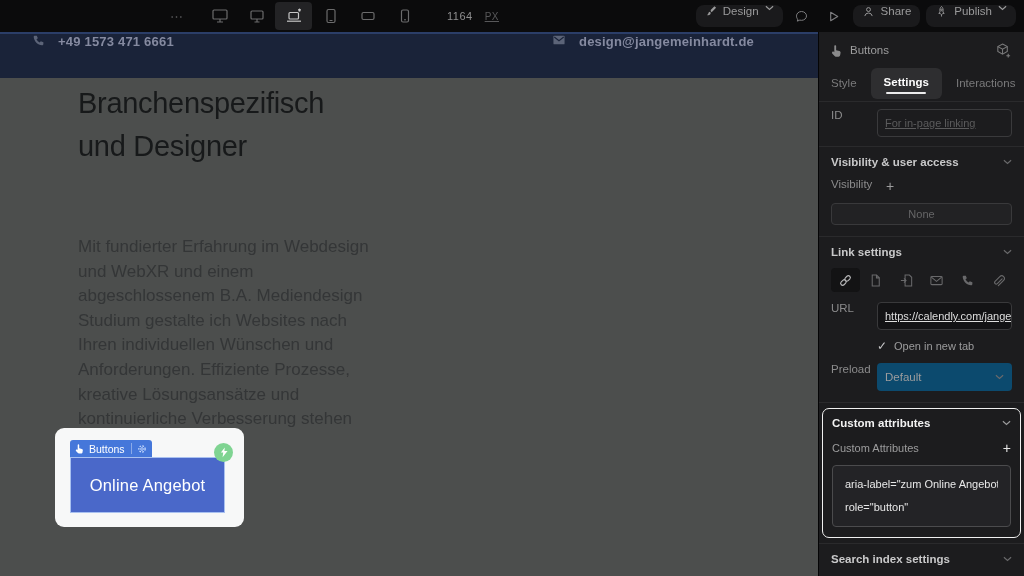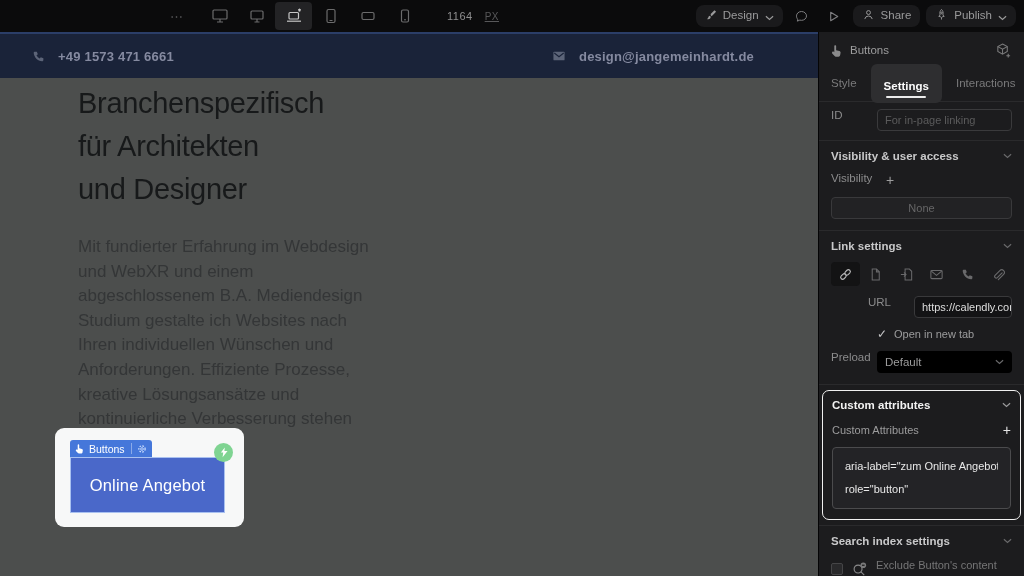--- a/index.html
+++ b/index.html
@@ -9,73 +9,73 @@
 
   
   .topbar { position:absolute; left:0; top:0; width:1024px; height:32px; background:#0b0b0c; }
   .tb-left { position:absolute; left:170px; top:0; height:32px; display:flex; align-items:center; }
   .overflow { color:#5e5e5f; font-size:13px; letter-spacing:2px; margin-right:16px; }
   .bp { width:37px; height:28px; display:flex; align-items:center; justify-content:center; color:#6c6c6d; border-radius:4px; }
   .bp.active { background:#232325; color:#c6c6c6; }
   .cw { color:#8f8f90; font-size:11px; margin-left:24px; letter-spacing:.5px; }
   .cwu { color:#58585a; font-size:10px; margin-left:12px; letter-spacing:.5px;text-decoration:underline; }
   .tb-right { position:absolute; right:8px; top:5px; display:flex; align-items:center; gap:6px; height:22px; }
-  .tb-btn { height:22px; background:#1a1a1c; border-radius:8px; color:#9a9a9b; font-size:11.5px; display:flex; align-items:flex-end; gap:6px; padding:6px 9px; }
+  .tb-btn { height:22px; background:#1a1a1c; border-radius:8px; color:#9a9a9b; font-size:11.5px; display:flex; align-items:flex-start; gap:6px; padding:0 9px; }
   .tb-iconbtn { width:26px; height:22px; display:flex; align-items:center; justify-content:center; color:#7e7e80; }
 
   
   .canvas { position:absolute; left:0; top:32px; width:818px; height:544px; background:#4c4e4d; }
   .site-topbar { position:absolute; left:0; top:0; width:100%; height:46px; background:#1a2339; border-top:2px solid #2b3e68; }
-  .contact { position:absolute; top:0; height:100%; display:flex; align-items:center; gap:13px; color:#858aa0; font-size:13px; font-weight:700; letter-spacing:.2px; }
+  .contact { position:absolute; top:0; height:100%; display:flex; gap:13px; color:#858aa0; font-size:13px; font-weight:700; letter-spacing:.2px; }
   .contact .cicon { color:#5c6478; }
   .contact.phone { left:32px; }
   .contact.email { left:552px; }
 
   .heading { position:absolute; left:78px; top:50px; width:340px; font-size:29px; line-height:43px; font-weight:400; color:#17191a; letter-spacing:-.3px; }
   .para { position:absolute; left:78px; top:203px; width:306px; font-size:17px; line-height:24.6px; color:#343637; }
 
   .sel-card { position:absolute; left:55px; top:396px; width:189px; height:99px; background:#f7f8f8; border-radius:9px; }
   .tag { position:absolute; left:15px; top:12px; height:17px; display:inline-flex; align-items:center; background:#4577da; border-radius:3px 3px 0 0; color:#fff; font-size:10.5px; }
   .tag .tlabel { padding:0 6px 0 5px; display:flex; align-items:center; gap:5px; }
   .tag .tdiv { width:1px; height:11px; background:rgba(255,255,255,.38); }
   .tag .tgear { padding:0 5px; display:flex; align-items:center; color:#cfe0ff; }
   .cta-btn { position:absolute; left:15px; top:29px; width:155px; height:56px; background:#4a68c9; border:1.5px solid #a9c1f0; color:#fff; font-size:16.5px; display:flex; align-items:center; justify-content:center; letter-spacing:.2px; }
   .int-dot { position:absolute; left:159px; top:15px; width:19px; height:19px; border-radius:50%; background:#7fd492; display:flex; align-items:center; justify-content:center; }
 
   
   .panel { position:absolute; left:818px; top:32px; width:206px; height:544px; background:#1c1c1e; border-left:1px solid #050506; color:#9a9a9b; font-size:11.5px; overflow:hidden; }
   .p-head { height:30px; margin-top:3px; display:flex; align-items:center; gap:8px; padding:0 12px; color:#9d9d9e; }
   .p-head .sp { flex:1; }
   .p-tabs { height:36px; display:flex; align-items:center; gap:17px; padding:0 12px; color:#7a7a7b; }
-  .tab.active { background:#2e2e30; border-radius:6px; padding:16px 13px 11px; color:#fdfdfd; font-weight:700; position:relative; margin:0 -3px; }
+  .tab.active { background:#2e2e30; border-radius:6px; padding:8px 13px 11px; color:#fdfdfd; font-weight:700; position:relative; margin:0 -3px; }
   .tab.active::after { content:""; position:absolute; left:50%; transform:translateX(-50%); bottom:5px; width:40px; height:2px; background:#ececec; border-radius:1px; }
   .pdiv { border-top:1px solid #2a2a2c; }
   .rowflex { display:flex; align-items:flex-start; }
   .p-label { width:46px; flex-shrink:0; color:#8b8b8c; }
-  .p-input { flex:1; height:22px; border:1px solid #3a3a3c; border-radius:4px; color:#dedede; font-size:11px; padding:0 7px; display:flex; align-items:center; overflow:hidden; white-space:nowrap; }
+  .p-input { flex:1; height:28px; border:1px solid #3a3a3c; border-radius:4px; color:#dedede; font-size:11px; padding:0 7px; display:flex; align-items:center; overflow:hidden; white-space:nowrap;text-decoration:underline; }
   .p-input.placeholder { color:#5b5b5c; }
   .p-input.dark { background:#131315; border-color:#39393b; }
   .section { padding:9px 12px 11px; }
   .sec-head { display:flex; align-items:center; justify-content:space-between; color:#c9c9ca; font-weight:700; }
   .chev { color:#69696b; }
   .idrow { padding:7px 12px 9px; }
   .visrow { margin-top:10px; }
   .segmented { flex:1; height:22px; background:#2d2d2f; border-radius:4px; display:flex; padding:1px; }
   .seg { flex:1; display:flex; align-items:center; justify-content:center; color:#707072; font-size:11px; border-radius:3px; }
   .seg.active { background:#131314; color:#e9e9e9; }
   .plus-btn { width:20px; text-align:center; color:#9d9d9e; font-size:14px; margin-left:3px; }
   .none-btn { margin-top:9px; height:22px; border:1px solid #39393b; background:#222224; border-radius:4px; display:flex; align-items:center; justify-content:center; color:#666667; font-size:11px; }
   .linktypes { display:flex; gap:2px; margin-top:10px; }
   .lt { flex:1; height:24px; display:flex; align-items:center; justify-content:center; color:#69696b; border-radius:4px; }
   .lt.active { background:#131314; color:#b8b8b9; }
-  .urlrow { margin-top:10px;margin-left:37px; }
+  .urlrow { margin-top:10px; }
   .newtab { margin:9px 0 0 46px; display:flex; align-items:center; gap:7px; color:#9c9c9d; font-size:11px; }
   .newtab .ck { color:#c2c2c3; font-size:12px; }
   .preloadrow { margin-top:10px; }
-  .p-select { flex:1; height:22px; background:#000000; border-radius:4px; display:flex; align-items:center; justify-content:space-between; padding:0 8px; color:#9c9c9d; }
+  .p-select { flex:1; height:28px; background:#0c4a6e; border-radius:4px; display:flex; align-items:center; justify-content:space-between; padding:0 8px; color:#9c9c9d; }
   .ca-wrap { margin:5px 3px 5px; border:1.5px solid #f0f0f0; border-radius:7px; padding:8px 9px 10px; }
   .ca-head { color:#f2f2f2; }
   .ca-lblrow { display:flex; align-items:center; justify-content:space-between; color:#9c9c9d; margin-top:11px; font-size:11px; }
   .ca-lblrow .plus { color:#e6e6e6; font-size:14px; }
   .attr-box { margin-top:9px; border:1px solid #4b4b4d; background:#232326; border-radius:4px; padding:7px 12px; color:#e8e8e8; font-size:11px; }
   .attr-box .attr { line-height:23px; white-space:nowrap; overflow:hidden; }
   .excl-row { display:flex; gap:8px; margin-top:11px; }
   .cbx { width:12px; height:12px; background:#29292b; border:1px solid #454547; border-radius:2px; margin-top:5px; flex-shrink:0; }
   .excl-icon { color:#8a8a8b; margin-top:3px; flex-shrink:0; }
   .excl-txt { width:134px; color:#757576; font-size:11px; line-height:15px; }
@@ -194,21 +194,20 @@
             <rect x="1.5" y="2" width="13" height="10" rx="1" fill="currentColor" stroke="none"></rect>
             <path d="M2.5 3.5L8 7.8l5.5-4.3" stroke="#1a2339"></path>
           </svg>
         </span>
       <span>design@jangemeinhardt.de</span>
     </div>
   </div>
 
   <div class="heading">
     <div>Branchenspezifisch</div>
-    <div>für Architekten</div>
     <div>und Designer</div>
   </div>
 
   <div class="para">Mit fundierter Erfahrung im Webdesign und WebXR und einem abgeschlossenem B.A. Mediendesign Studium gestalte ich Websites nach Ihren individuellen Wünschen und Anforderungen. Effiziente Prozesse, kreative Lösungsansätze und kontinuierliche Verbesserung stehen dabei im Fokus.</div>
 
   <div class="sel-card">
     <div class="tag">
       <span class="tlabel">
         <span>
             <svg width="9" height="11" viewBox="0 0 12 14" fill="currentColor">

